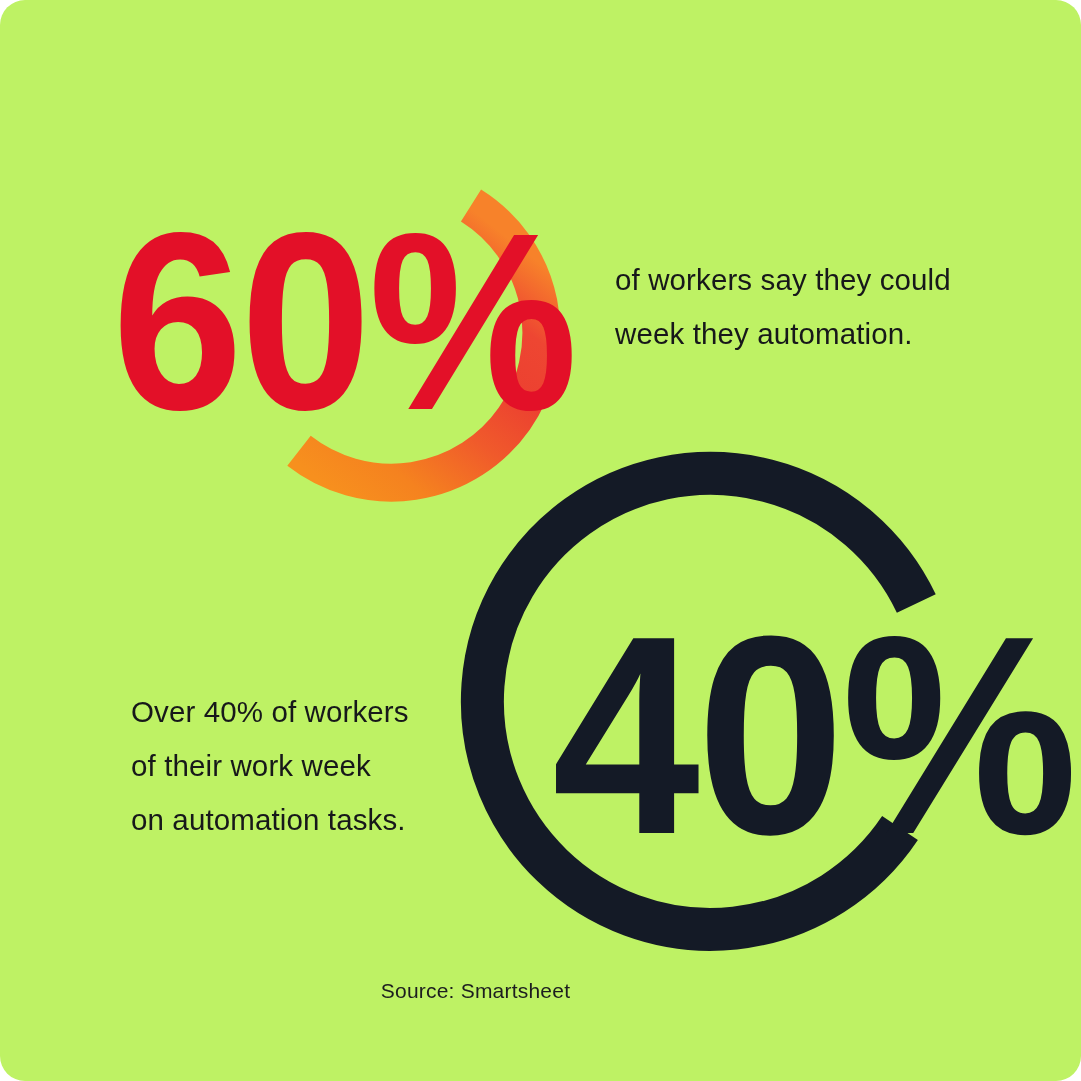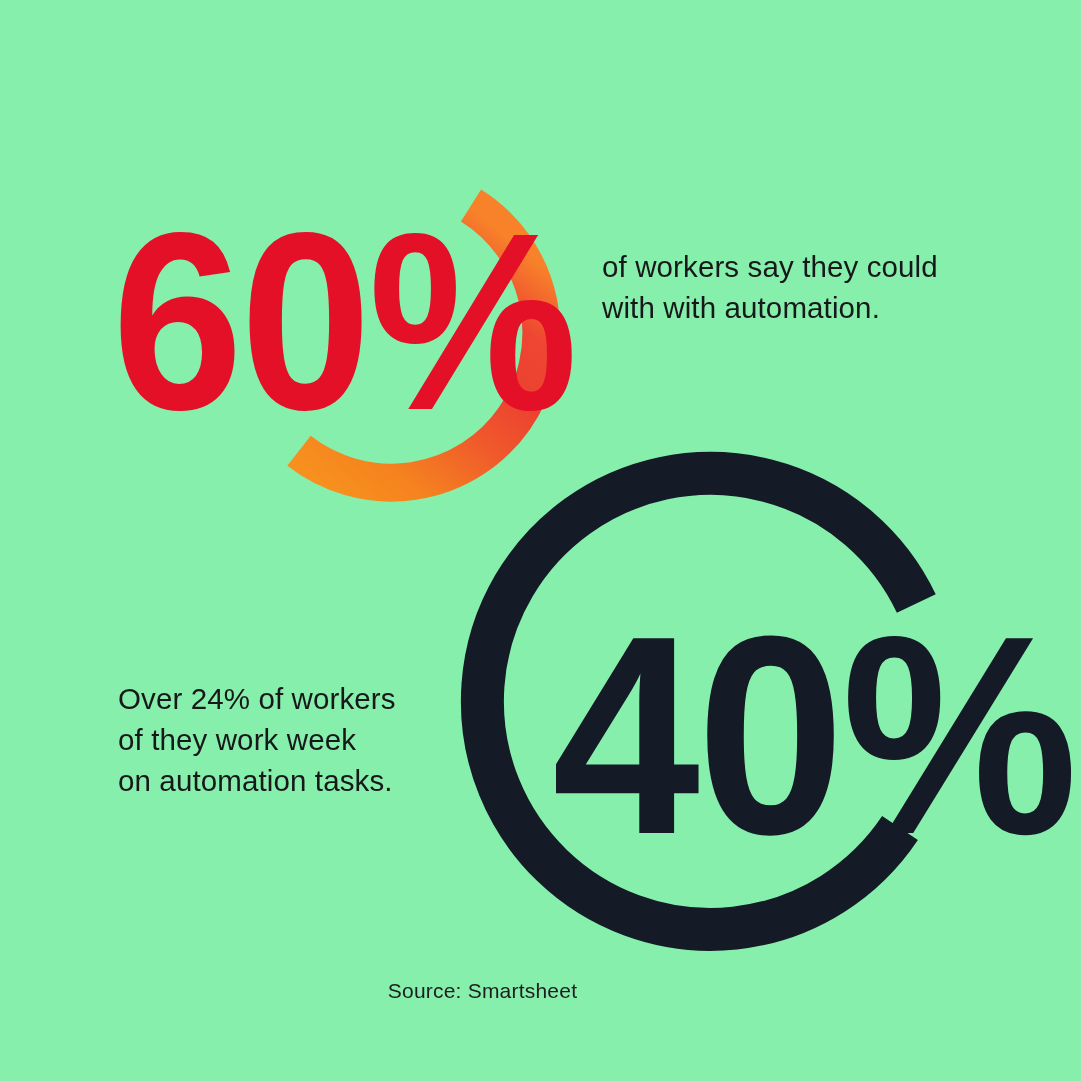--- a/index.html
+++ b/index.html
@@ -8,22 +8,23 @@
     padding: 0;
     background: #ffffff;
   }
   body {
     font-family: "Liberation Sans", sans-serif;
   }
   #canvas {
     position: relative;
     width: 1081px;
     height: 1081px;
-    background: #86efac;
+    background: #bef264;
     overflow: hidden;
+    border-radius: 25px;
   }
 
   
   #arc-layer {
     position: absolute;
     left: 0;
     top: 0;
     width: 1081px;
     height: 1081px;
     pointer-events: none;
@@ -61,40 +62,40 @@
   
   .body-copy {
     position: absolute;
     color: #17181A;
     font-size: 29.5px;
     line-height: 41px;
     font-weight: normal;
     letter-spacing: 0.004em;
   }
   .body-copy p {
-    margin: 0;
+    margin: 13px;
     white-space: nowrap;
   }
 
   #copy-top-right {
     left: 602px;
     top: 246px;
     text-align: left;
   }
 
   #copy-bottom-left {
     left: 118px;
     top: 678px;
     text-align: left;
   }
 
   
   #source-note {
     position: absolute;
-    left: 12px;
+    left: 5px;
     top: 979px;
     width: 941px;
     text-align: center;
     font-size: 21px;
     letter-spacing: 0.01em;
     color: #1C1D1F;
   }
 </style>
 </head>
 <body>
@@ -117,26 +118,26 @@
              A 150 150 0 1 1 299.0 450.8" fill="none" stroke="url(#grad-60)" stroke-width="38" stroke-linecap="butt"></path>
 
     <path d="M 916.3 603.5
              A 228 228 0 1 0 900.0 828.0" fill="none" stroke="#141A26" stroke-width="43" stroke-linecap="butt"></path>
   </svg>
 
   <div class="big-stat" id="stat-60">60%</div>
 
   <div class="body-copy" id="copy-top-right">
     <p>of workers say they could</p>
-    <p>with with automation.</p>
+    <p>week they automation.</p>
   </div>
 
   <div class="big-stat" id="stat-40">40%</div>
 
   <div class="body-copy" id="copy-bottom-left">
-    <p>Over 24% of workers</p>
-    <p>of they work week</p>
+    <p>Over 40% of workers</p>
+    <p>of their work week</p>
     <p>on automation tasks.</p>
   </div>
 
   <div id="source-note">Source: Smartsheet</div>
 
 </div>
 
 </body></html>

